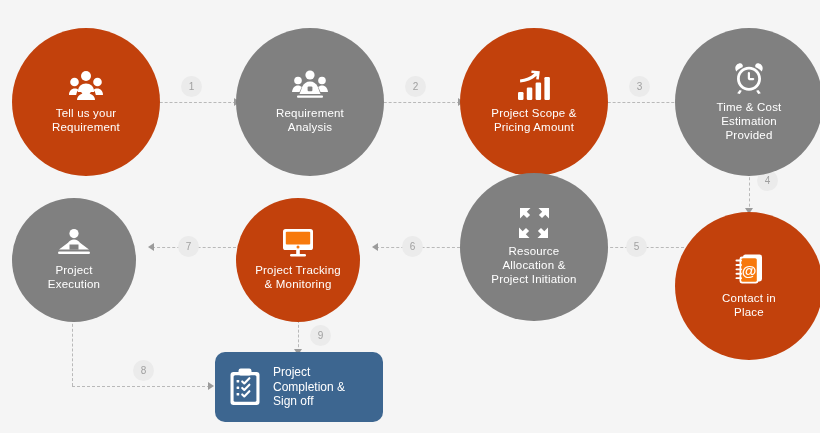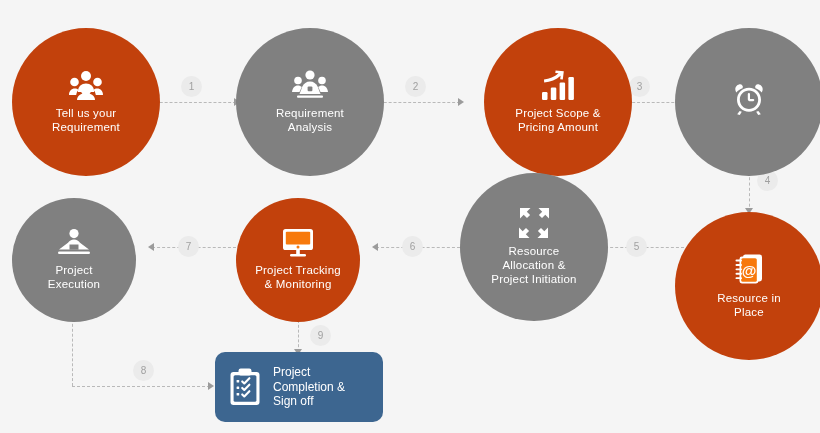--- a/index.html
+++ b/index.html
@@ -206,21 +206,21 @@
         <path d="M36 22h-7.5l-2.3-5.1c1-.9 2.3-1.5 3.8-1.5 3.3 0 5.7 2.6 6 6.6z"></path>
         <path d="M18 11.5c-3.5 0-6.3 2-7.6 5L7.5 24h21l-2.9-7.5c-1.3-3-4.1-5-7.6-5z"></path>
         <rect x="5" y="25.5" width="26" height="2.2" rx="1"></rect>
         <rect x="15.6" y="16.5" width="4.8" height="4.8" rx="1" fill="#808080"></rect>
       </svg>
     </span>
     <span class="label">Requirement
 Analysis</span>
   </div>
 
-  <div class="node orange" style="left:484px; top:28px; width:148px; height:148px;">
+  <div class="node orange" style="left:460px; top:28px; width:148px; height:148px;">
     <span class="icon">
       <svg width="32" height="30" viewBox="0 0 32 30" fill="#ffffff">
         <path d="M2 9.5c5.5-.4 10.5-2.6 14.5-6.2l-3.2-.3.3-2.6 8.2.9-1 8.2-2.6-.3.4-3.4C14.1 9.7 8.4 12.2 2.2 12.6z"></path>
         <rect x="0" y="22" width="5.5" height="8" rx="1.2"></rect>
         <rect x="8.8" y="17.5" width="5.5" height="12.5" rx="1.2"></rect>
         <rect x="17.6" y="12.5" width="5.5" height="17.5" rx="1.2"></rect>
         <rect x="26.4" y="7" width="5.5" height="23" rx="1.2"></rect>
       </svg>
     </span>
     <span class="label">Project Scope &amp;
@@ -232,39 +232,42 @@
       <svg width="32" height="32" viewBox="0 0 32 32" fill="#ffffff">
         <path d="M7.4 1.3C4.6 1.3 2.3 3.5 2.3 6.3c0 1.2.4 2.3 1.1 3.1C5 7.5 7.1 6 9.5 5.2c.2-.4.3-.9.3-1.4 0-.2 0-.3 0-.5-.6-1.2-1.4-2-2.4-2z"></path>
         <path d="M24.6 1.3c-1 0-1.8.8-2.4 2 0 .2 0 .3 0 .5 0 .5.1 1 .3 1.4 2.4.8 4.5 2.3 6.1 4.2.7-.8 1.1-1.9 1.1-3.1 0-2.8-2.3-5-5.1-5z"></path>
         <path d="M16 4.8C9.4 4.8 4 10.2 4 16.8S9.4 28.8 16 28.8 28 23.4 28 16.8 22.6 4.8 16 4.8zm0 21.2c-5.1 0-9.2-4.1-9.2-9.2S10.9 7.6 16 7.6s9.2 4.1 9.2 9.2S21.1 26 16 26z"></path>
         <rect x="14.8" y="10" width="2.2" height="7.5" rx="1.1"></rect>
         <rect x="15.3" y="16" width="6" height="2.2" rx="1.1"></rect>
         <path d="M6.6 28l-2.4 3.2 2.6 .8 2-3.2z"></path>
         <path d="M25.4 28l2.4 3.2-2.6 .8-2-3.2z"></path>
       </svg>
     </span>
+    <span class="label">Time &amp; Cost
+Estimation
+Provided</span>
   </div>
 
   <div class="node orange" style="left:675px; top:212px; width:148px; height:148px;">
     <span class="icon">
       <svg width="30" height="32" viewBox="0 0 30 32" fill="#ffffff">
         <rect x="9" y="1.5" width="19" height="27" rx="2.4"></rect>
         <rect x="5.5" y="3.5" width="19" height="27" rx="2.4"></rect>
         <rect x="7.2" y="5.2" width="15.6" height="23.6" rx="1.6" fill="#f7790c"></rect>
         <g fill="#ffffff">
           <rect x="1.5" y="6.6" width="6.5" height="1.9" rx=".95"></rect>
           <rect x="1.5" y="11" width="6.5" height="1.9" rx=".95"></rect>
           <rect x="1.5" y="15.4" width="6.5" height="1.9" rx=".95"></rect>
           <rect x="1.5" y="19.8" width="6.5" height="1.9" rx=".95"></rect>
           <rect x="1.5" y="24.2" width="6.5" height="1.9" rx=".95"></rect>
         </g>
         <text x="15" y="23" font-family="'Liberation Sans', sans-serif" font-size="15" font-weight="bold" fill="#ffffff" text-anchor="middle">@</text>
       </svg>
     </span>
-    <span class="label">Resource in
+    <span class="label">Contact in
 Place</span>
   </div>
 
   <div class="node orange" style="left:236px; top:198px; width:124px; height:124px;">
     <span class="icon">
       <svg width="30" height="28" viewBox="0 0 30 28" fill="#ffffff">
         <rect x="0" y="0" width="30" height="21" rx="2.6"></rect>
         <rect x="2.8" y="2.8" width="24.4" height="12.6" rx="1" fill="#f7790c"></rect>
         <circle cx="15" cy="18" r="1.5" fill="#f7790c"></circle>
         <rect x="13.2" y="21" width="3.6" height="4"></rect>

